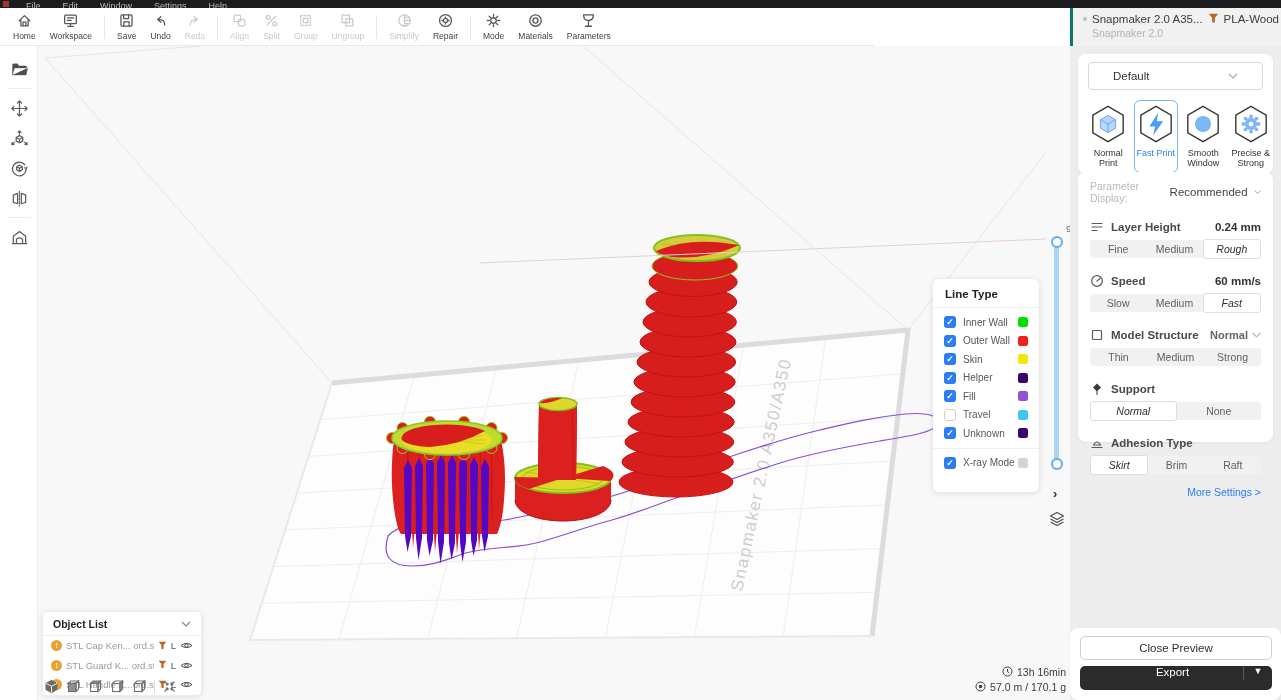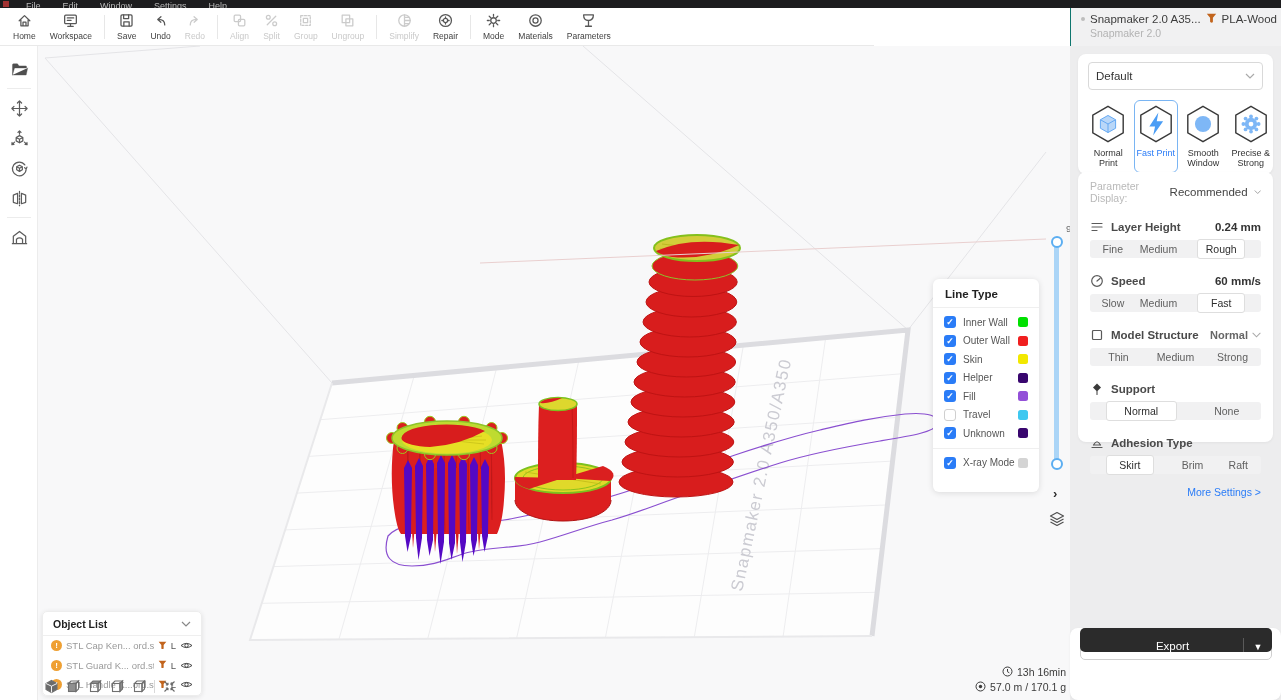--- a/index.html
+++ b/index.html
@@ -15,21 +15,21 @@
   .toolbar{left:0;top:8px;width:874px;height:38px;background:#fff;border-bottom:1px solid #e9e9e9;
            display:flex;align-items:center;padding-left:6px;box-sizing:border-box;}
   .tbtn{display:flex;flex-direction:column;align-items:center;justify-content:center;
         padding:0 7px;height:36px;gap:2px;cursor:default;}
   .tbtn svg{stroke:#575757;fill:none;stroke-width:1.2;stroke-linecap:round;stroke-linejoin:round;}
   .tbtn .lbl{font-size:8.5px;color:#3f3f3f;white-space:nowrap;}
   .tbtn.dis svg{stroke:#cbcbcb;}
   .tbtn.dis .lbl{color:#c9c9c9;}
   .tsep{width:1px;height:24px;background:#e7e7e7;margin:0 5px;}
   
-  .devbar{left:1070px;top:8px;width:211px;height:38px;background:#f1f1f2;border-left:1px solid #0f766e;
+  .devbar{left:1070px;top:8px;width:211px;height:38px;background:#f1f1f2;border-left:3px solid #0f766e;
           box-sizing:border-box;padding:5px 0 0 10px;}
   .devrow{display:flex;align-items:center;gap:5px;}
   .devdot{width:4px;height:4px;border-radius:50%;background:#bdbdbd;}
   .devname{font-size:11.5px;color:#3c3c3c;}
   .devmat{font-size:11.5px;color:#3c3c3c;}
   .devsub{font-size:10.5px;color:#b3b3b3;margin:2px 0 0 9px;}
   
   .lside{left:0;top:46px;width:38px;height:654px;background:#fff;border-right:1px solid #ececec;box-sizing:border-box;}
   .ltool{width:38px;height:30px;display:flex;align-items:center;justify-content:center;}
   .ltool svg{stroke:#5c5c5c;fill:none;stroke-width:1.3;stroke-linecap:round;stroke-linejoin:round;}
@@ -67,42 +67,42 @@
   .warnico{width:11px;height:11px;border-radius:50%;background:#efa033;color:#fff;font-size:8px;
            font-weight:bold;display:flex;align-items:center;justify-content:center;flex:0 0 auto;}
   
   .viewicons{left:44px;top:679px;display:flex;align-items:center;gap:7px;}
   .viewicons svg{stroke:#707070;fill:none;stroke-width:1.1;}
   .visep{width:1px;height:13px;background:#d9d9d9;}
   
   .rpanel{left:1070px;top:46px;width:211px;height:654px;background:#ededee;}
   .card{position:absolute;background:#fff;border-radius:8px;box-shadow:0 1px 3px rgba(0,0,0,.05);}
   .select{height:26px;border:1px solid #d9d9d9;border-radius:4px;background:#fff;display:flex;
-          align-items:center;justify-content:space-between;padding:0 7px;font-size:11.5px;color:#333;}
+          align-items:center;justify-content:space-between;padding:0 24px;font-size:11.5px;color:#333;}
   .modes{display:flex;gap:3px;margin-top:10px;}
   .modecell{width:43px;display:flex;flex-direction:column;align-items:center;border-radius:6px;
             border:1px solid transparent;padding:3px 0 4px 0;}
   .modecell.sel{border-color:#7ab5f3;}
   .modelbl{font-size:9px;color:#333;text-align:center;line-height:1.15;margin-top:4px;height:20px;}
   .modecell.sel .modelbl{color:#2a7cf7;}
   .pdisp{display:flex;align-items:center;gap:6px;font-size:10.5px;color:#b9b9b9;}
   .pdisp .v{font-size:11.5px;color:#444;}
   .prow{display:flex;align-items:center;gap:7px;margin-top:16px;font-size:11.5px;color:#4a4a4a;font-weight:bold;}
   .prow .ricon{width:14px;display:flex;justify-content:center;}
   .prow svg{stroke:#5a5a5a;fill:none;stroke-width:1.2;stroke-linecap:round;}
   .prow .val{margin-left:auto;color:#333;}
   .prow .mini{margin-left:auto;color:#666;font-size:11px;display:flex;align-items:center;gap:4px;}
   .seg{display:flex;background:#f1f1f2;border-radius:3px;margin-top:6px;height:18px;}
   .seg div{flex:1;display:flex;align-items:center;justify-content:center;font-size:10.5px;color:#606060;}
-  .seg .sel{background:#fff;border:1px solid #dedede;border-radius:3px;color:#2e2e2e;margin:-1px 16px;}
+  .seg .sel{background:#fff;border:1px solid #dedede;border-radius:3px;color:#2e2e2e;margin:-1px 0;font-style:italic;}
   .morelink{text-align:right;font-size:10.5px;color:#2a7cf7;margin-top:12px;}
   .btn-close{left:1080px;top:636px;width:192px;height:24px;border:1px solid #cfcfcf;border-radius:5px;
              background:#fff;display:flex;align-items:center;justify-content:center;font-size:11.5px;color:#2e2e2e;box-sizing:border-box;}
-  .btn-export{left:1080px;top:628px;width:192px;height:24px;background:#2b2b2b;border-radius:5px;
-              display:flex;align-items:flex-end;color:#fff;font-size:11.5px;}
+  .btn-export{left:1080px;top:666px;width:192px;height:24px;background:#2b2b2b;border-radius:5px;
+              display:flex;align-items:flex-start;color:#fff;font-size:11.5px;}
   .btn-export .txt{flex:1;text-align:center;padding-left:22px;}
   .btn-export .sep{width:1px;height:14px;background:#5a5a5a;}
   .btn-export .caret{width:28px;text-align:center;font-size:9px;}
 </style>
 </head>
 <body>
 
 <div class="abs menubar">
   <span>File</span>
   <span>Edit</span>

